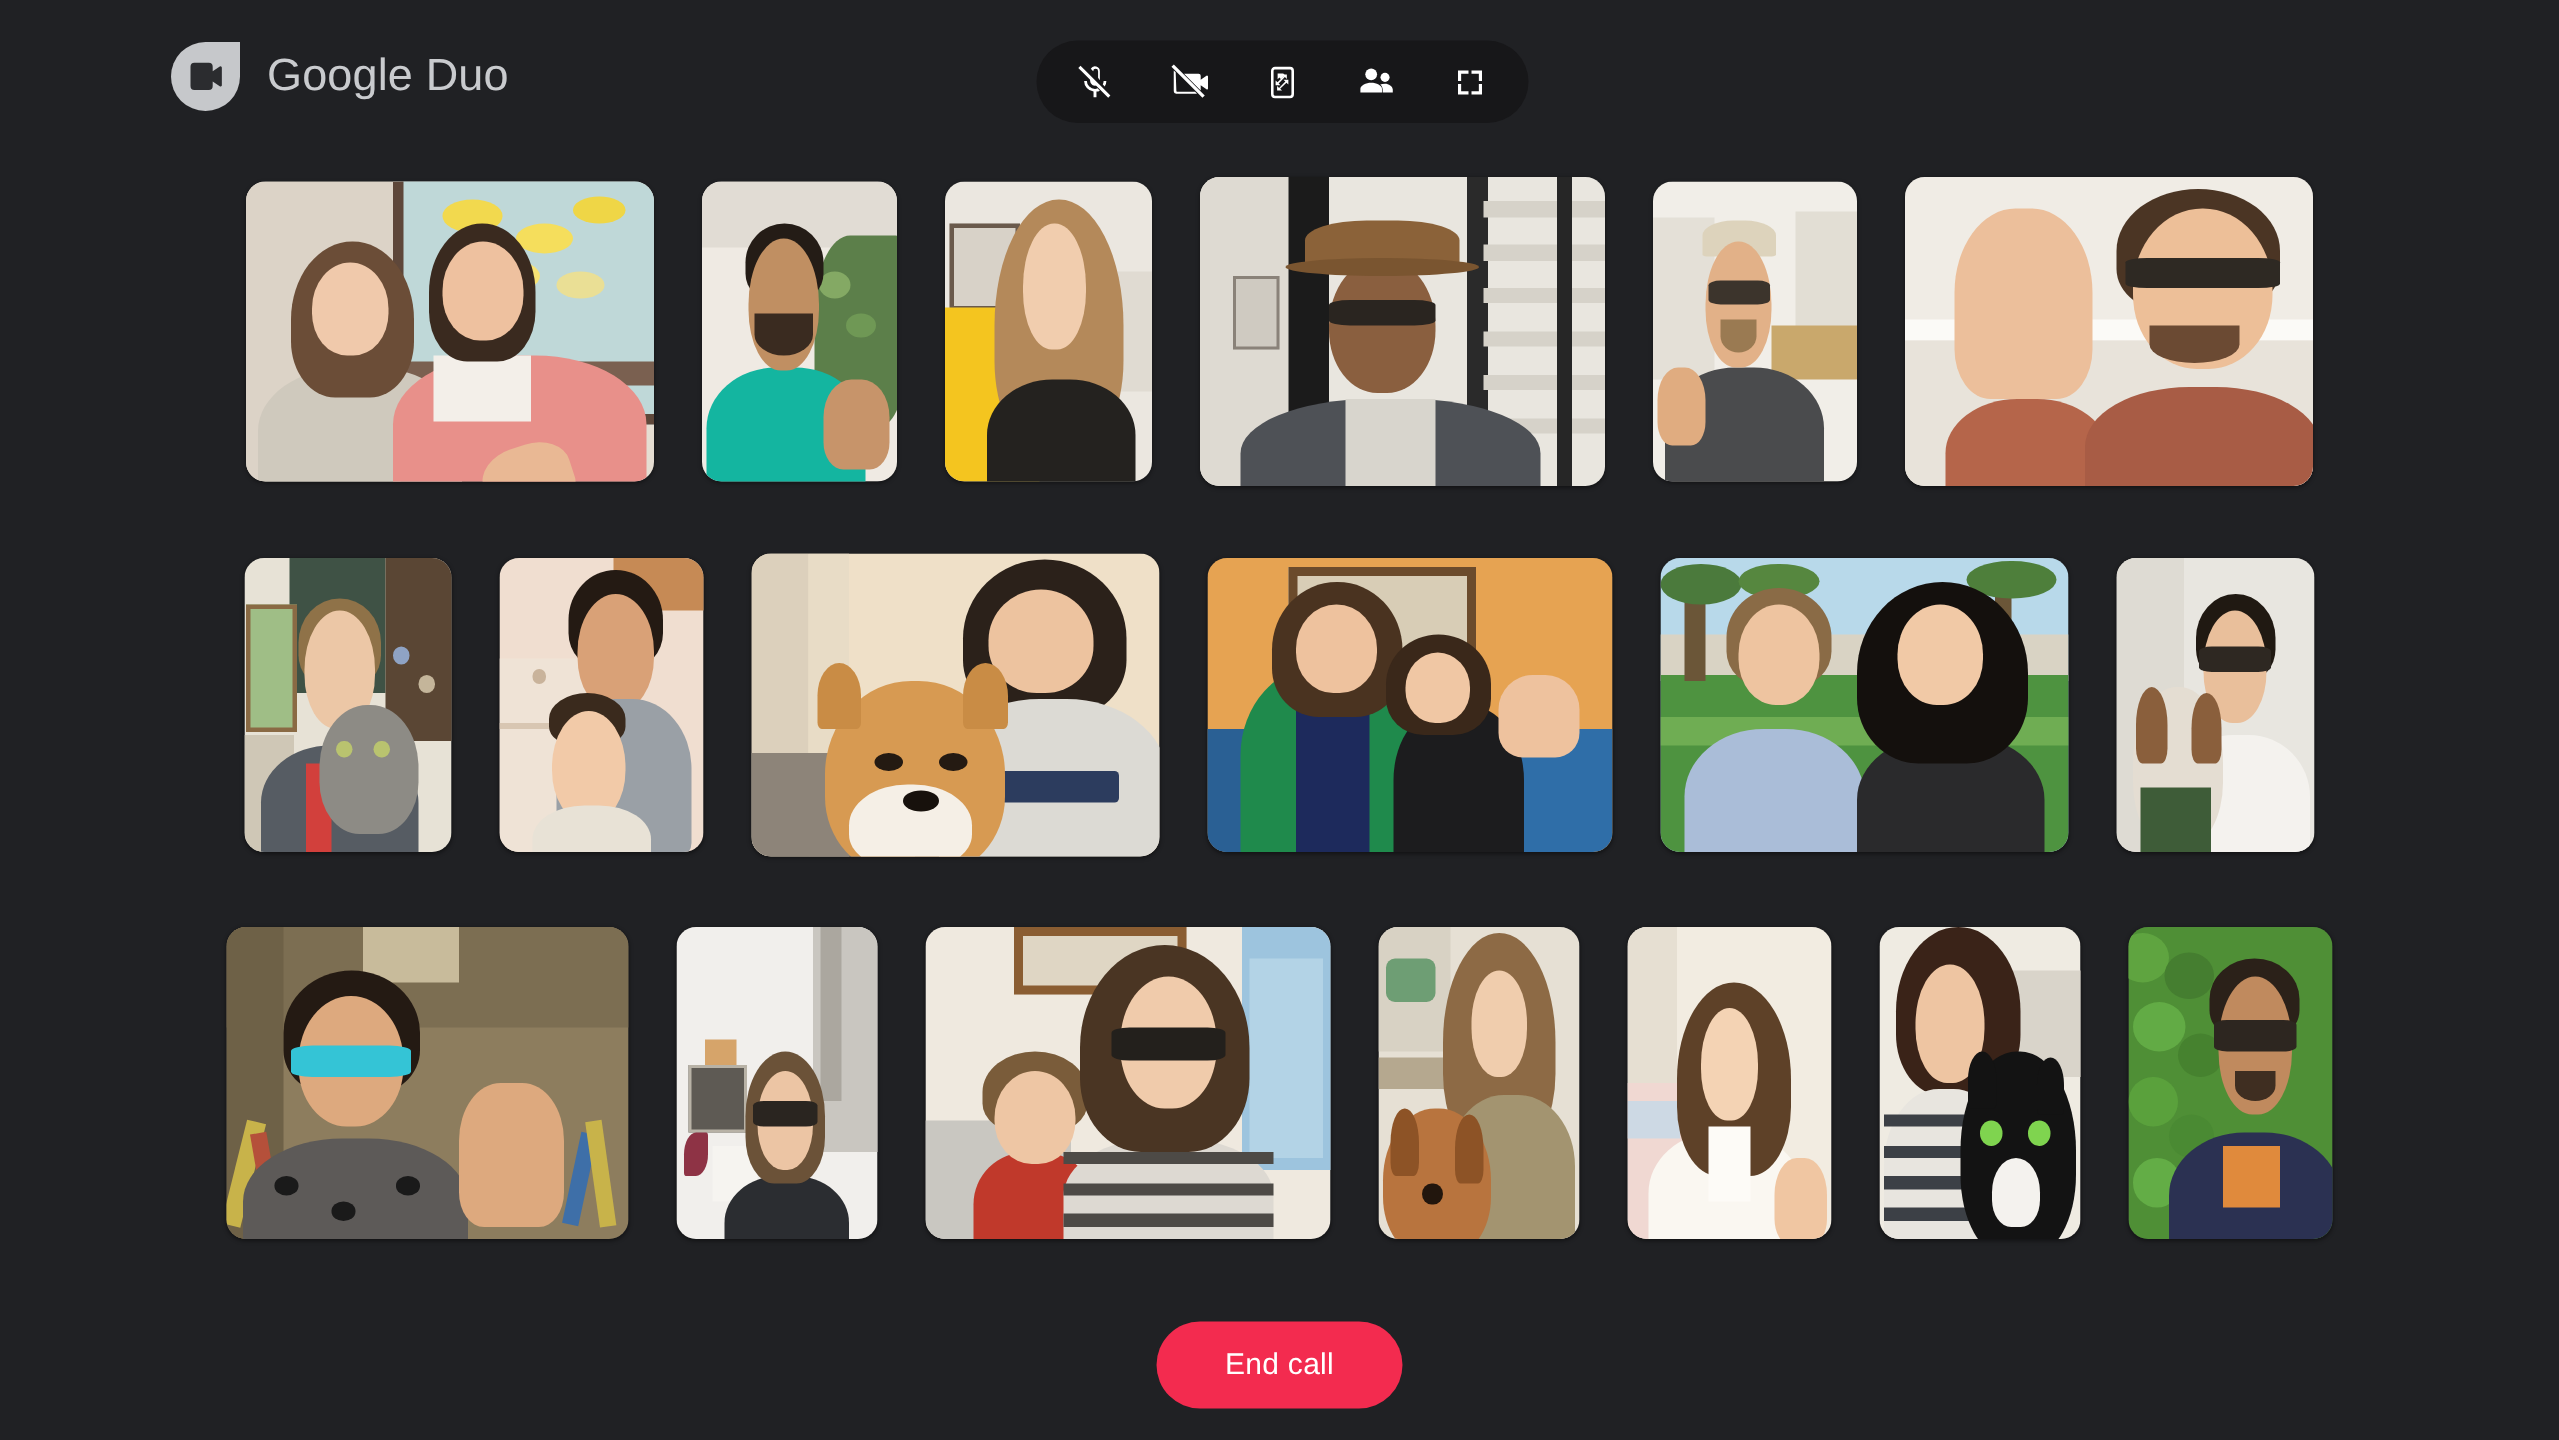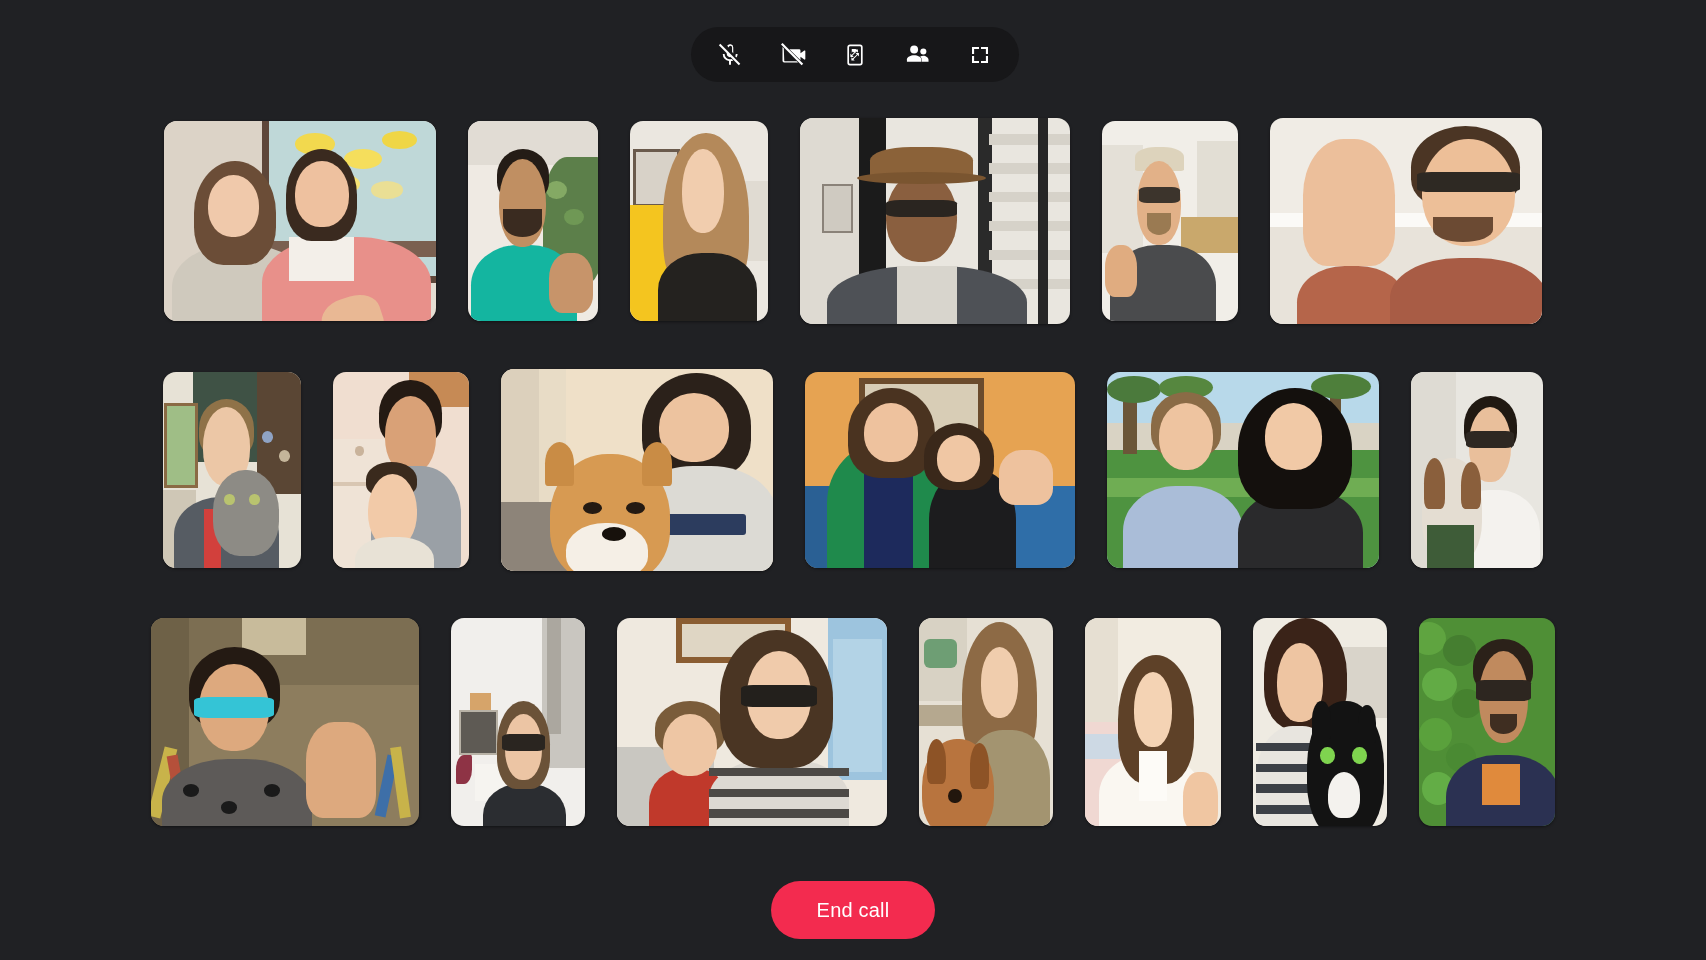--- a/index.html
+++ b/index.html
@@ -145,20 +145,29 @@
     font-family: "Liberation Sans", sans-serif;
     letter-spacing: 0.2px;
     cursor: pointer;
   }
 </style>
 </head>
 <body>
 
 <div class="app-header">
 
+  <div class="brand">
+    <span class="duo-logo">
+      <svg width="46" height="46" viewBox="0 0 46 46" aria-hidden="true">
+        <path d="M23 0 H46 V23 A23 23 0 1 1 23 0 Z" fill="#c6c8cb"></path>
+        <path d="M13 16.5 a2.6 2.6 0 0 1 2.6 -2.6 h9.6 a2.6 2.6 0 0 1 2.6 2.6 v3.0 l4.7 -3.1 a0.9 0.9 0 0 1 1.4 0.75 v11.6 a0.9 0.9 0 0 1 -1.4 0.75 l-4.7 -3.1 v3.0 a2.6 2.6 0 0 1 -2.6 2.6 h-9.6 a2.6 2.6 0 0 1 -2.6 -2.6 z" fill="#2b2c2f"></path>
+      </svg>
+    </span>
+    <span class="brand-title">Google Duo</span>
+  </div>
 
   <div class="toolbar">
 
     <button class="tool-btn" title="Microphone off">
       <span>
         <svg width="26" height="26" viewBox="0 0 24 24" fill="#ffffff" aria-hidden="true">
           <path d="M15 10.6V5a3 3 0 0 0-5.6-1.5l1.5 1.5V5a1.5 1.5 0 0 1 3 0v4.1l1.1 1.5z"></path>
           <path d="M17.3 11a5.3 5.3 0 0 1-.5 2.2l1.2 1.2A7 7 0 0 0 19 11h-1.7z"></path>
           <path d="M12 16a5 5 0 0 1-5-5H5.3a6.7 6.7 0 0 0 5.8 6.6V21h1.8v-3.4a6.6 6.6 0 0 0 2.1-.6l-1.4-1.4a5 5 0 0 1-1.6.4z"></path>
           <path d="M9 8.8V11a3 3 0 0 0 4.2 2.7L9 9.5z"></path>

